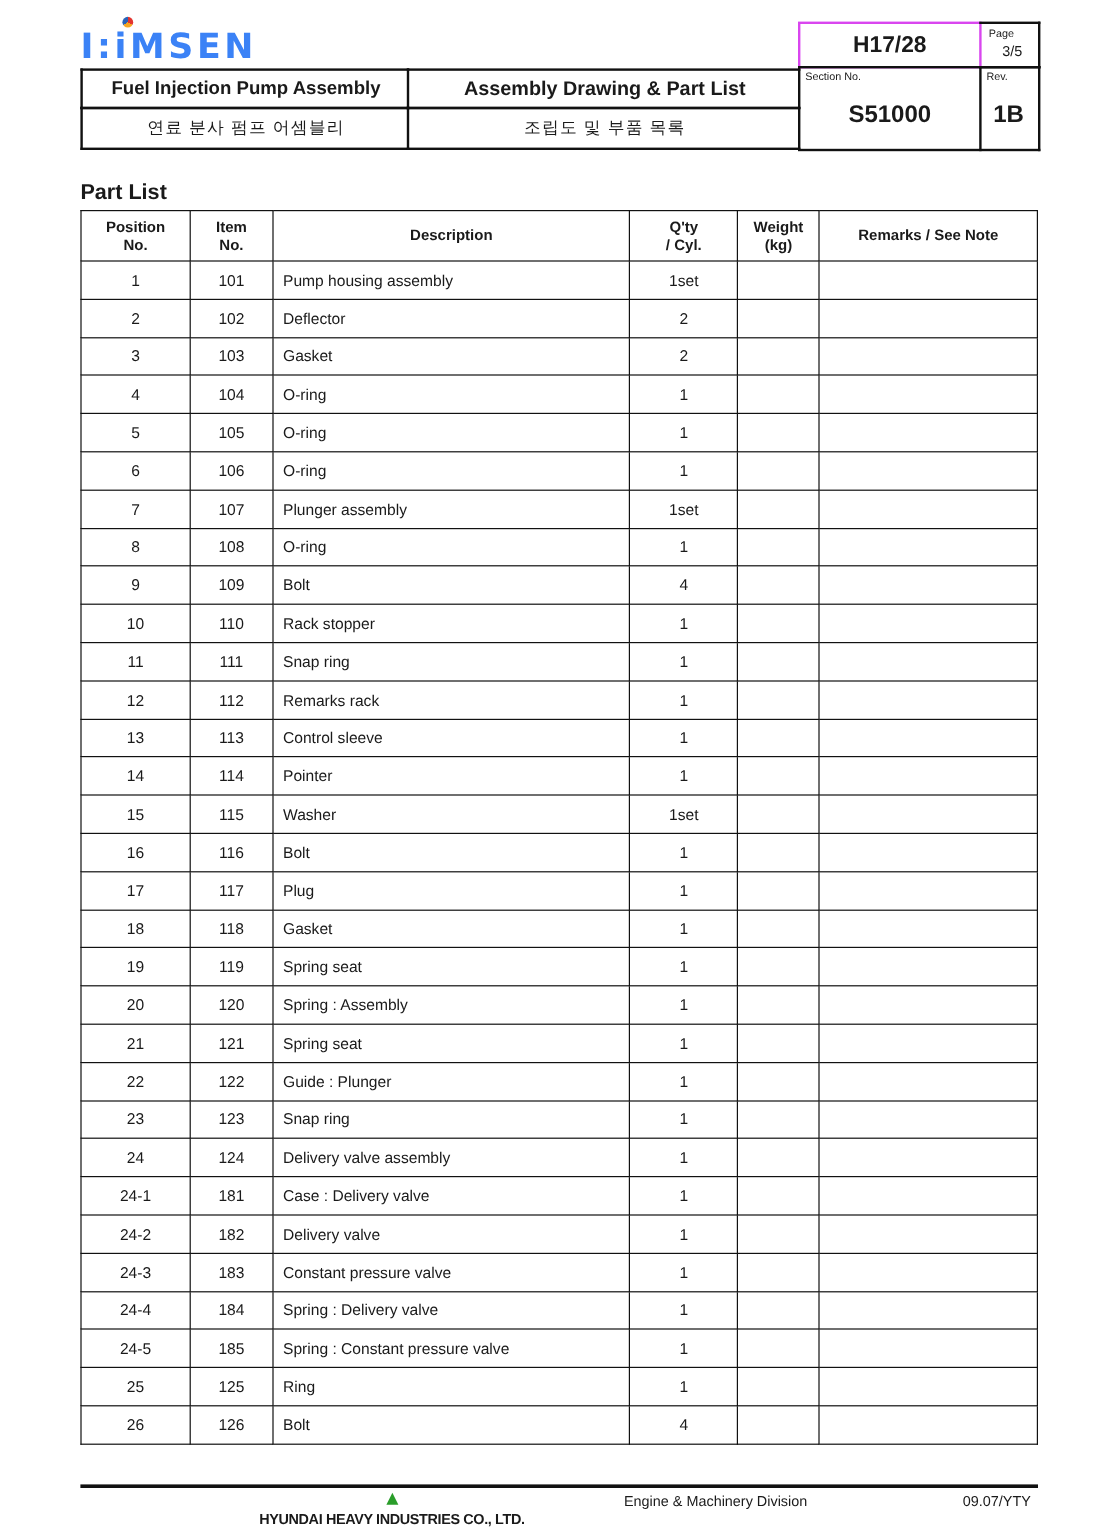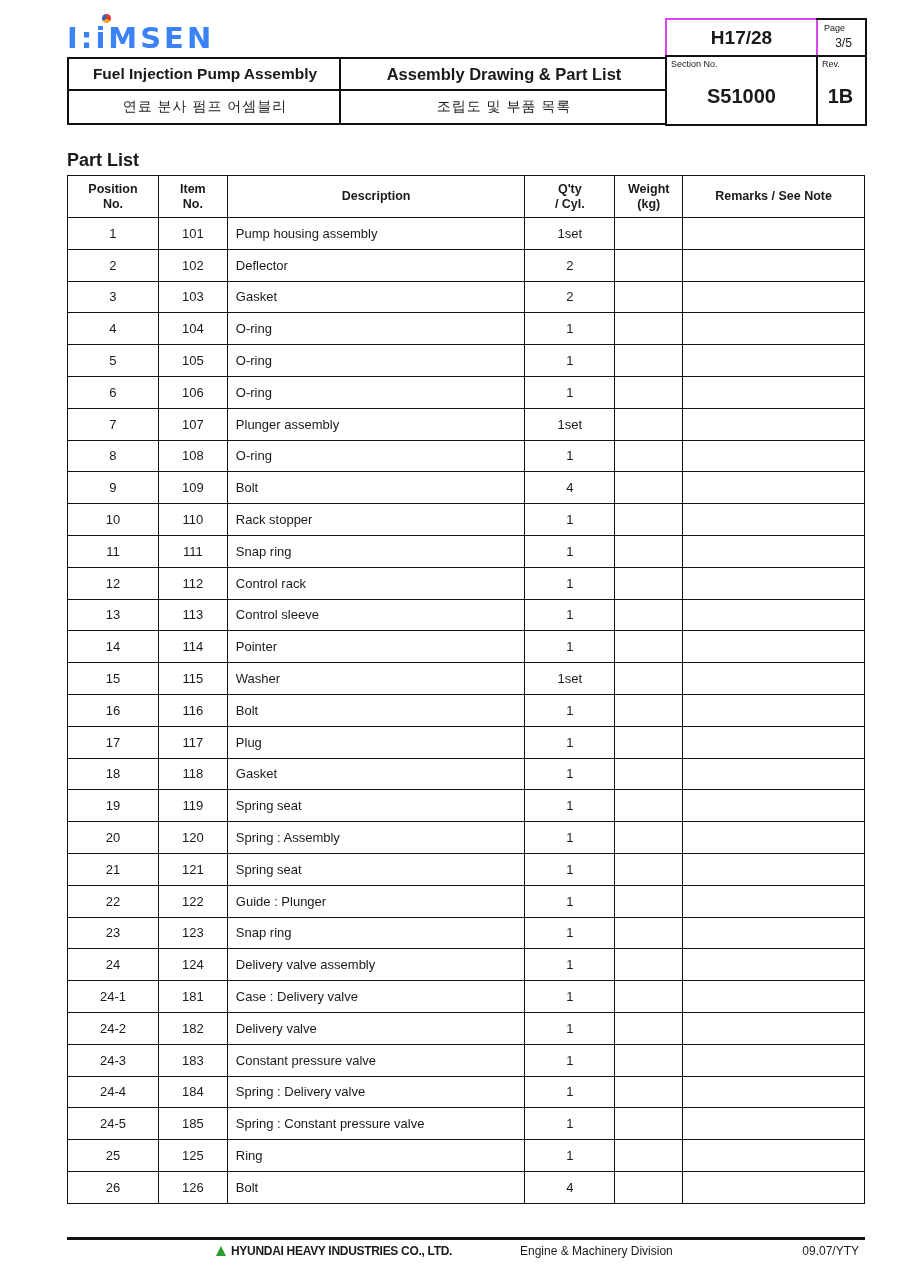--- a/index.html
+++ b/index.html
@@ -32,21 +32,21 @@
   table.parts { position: absolute; left: 67px; top: 175px; width: 798px; border-collapse: collapse; }
   table.parts th, table.parts td { border: 1.5px solid #111; font-size: 13px; height: 31.8px; }
   table.parts th { font-weight: bold; font-size: 12.5px; line-height: 15px; height: 42px; }
   table.parts td.c { text-align: center; }
   table.parts td.d { text-align: left; padding-left: 8px; }
   col.c1 { width: 91px; } col.c2 { width: 69px; } col.c3 { width: 298px; }
   col.c4 { width: 90px; } col.c5 { width: 68px; } col.c6 { width: 182px; }
 
   
   .foot-rule { position: absolute; left: 67px; top: 1237px; width: 798px; height: 3px; background: #111; }
-  .foot-co { position: absolute; left: 216px; top: 1244px; font-size: 12px; font-weight: bold; letter-spacing: -0.3px; display: flex; align-items: center; gap: 5px; }
+  .foot-co { position: absolute; left: 216px; top: 1244px; font-size: 12px; font-weight: bold; letter-spacing: -0.3px; display: flex; align-items: center; gap: 5px; flex-direction: column; }
   .tri { width: 0; height: 0; border-left: 5px solid transparent; border-right: 5px solid transparent; border-bottom: 10px solid #2a9d2a; display: inline-block; }
   .foot-div { position: absolute; left: 520px; top: 1244px; font-size: 12px; }
   .foot-code { position: absolute; right: 52px; top: 1244px; font-size: 12px; }
 </style>
 </head>
 <body>
 
 <div class="logo">
   <span class="logo-dot"></span>
   <span class="logo-text">I:iMSEN</span>
@@ -177,21 +177,21 @@
         <td class="c">11</td>
         <td class="c">111</td>
         <td class="d">Snap ring</td>
         <td class="c">1</td>
         <td class="c"></td>
         <td class="d"></td>
       </tr>
       <tr>
         <td class="c">12</td>
         <td class="c">112</td>
-        <td class="d">Control rack</td>
+        <td class="d">Remarks rack</td>
         <td class="c">1</td>
         <td class="c"></td>
         <td class="d"></td>
       </tr>
       <tr>
         <td class="c">13</td>
         <td class="c">113</td>
         <td class="d">Control sleeve</td>
         <td class="c">1</td>
         <td class="c"></td>

